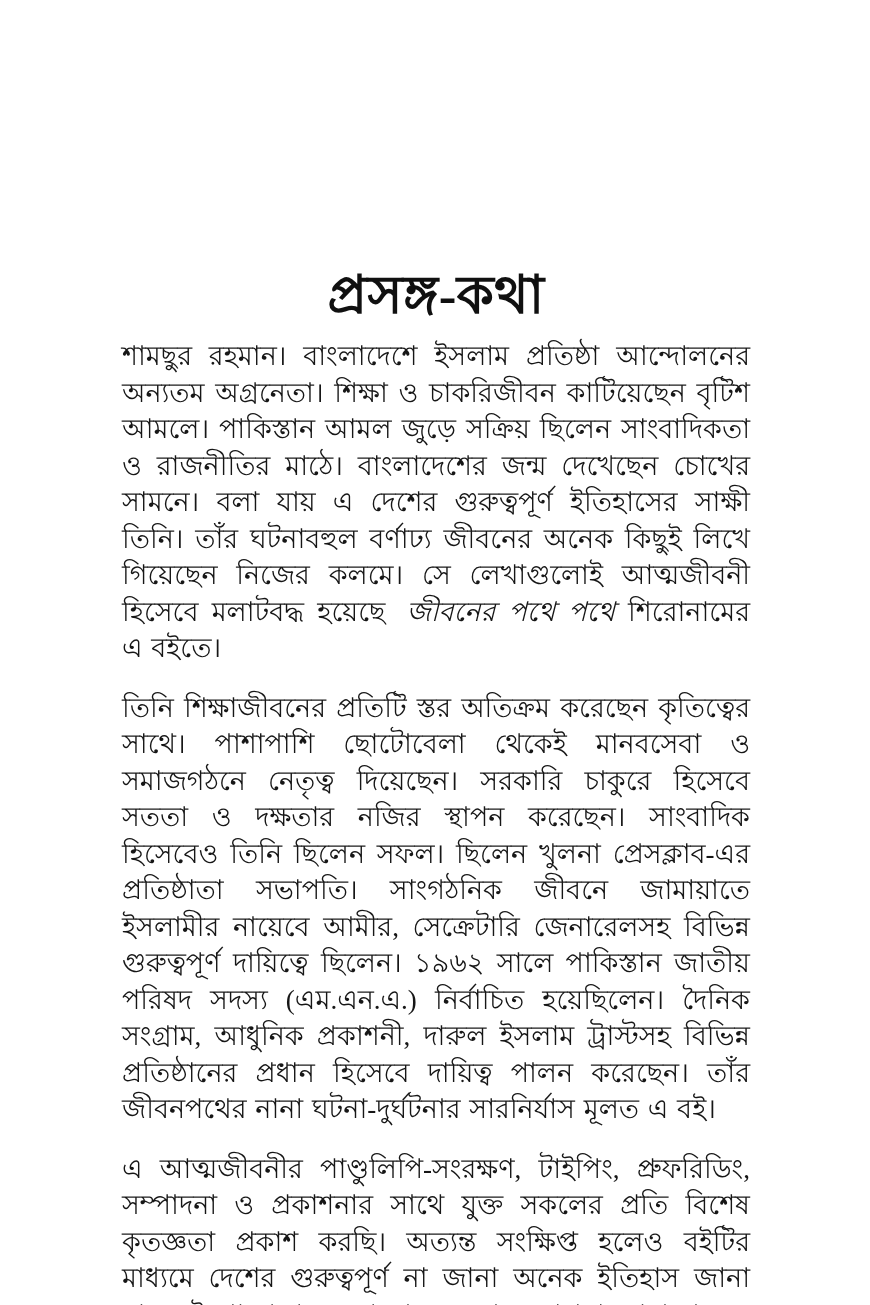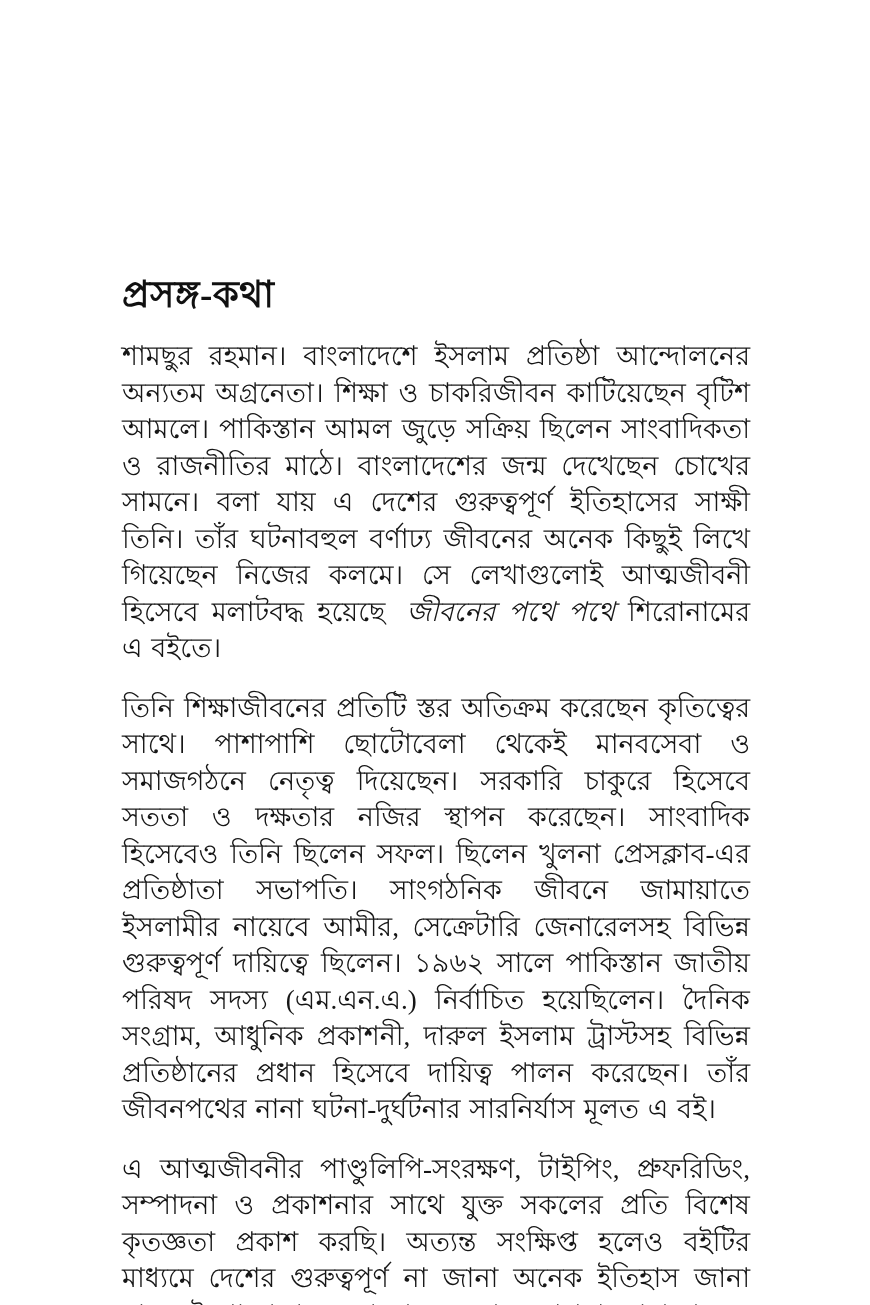--- a/index.html
+++ b/index.html
@@ -17,21 +17,22 @@
     color: #141414;
   }
   .text-block {
     position: absolute;
     left: 122px;
     top: 272px;
     width: 628px;
   }
   .title {
     margin: 0 0 20px 0;
-    font-size: 37px;
+    text-align: center;
+    font-size: 53px;
     line-height: 46px;
     font-weight: 700;
     letter-spacing: 0.5px;
     color: #101010;
   }
   .para {
     margin: 0 0 23px 0;
     font-size: 27px;
     line-height: 36.5px;
     text-align: justify;

